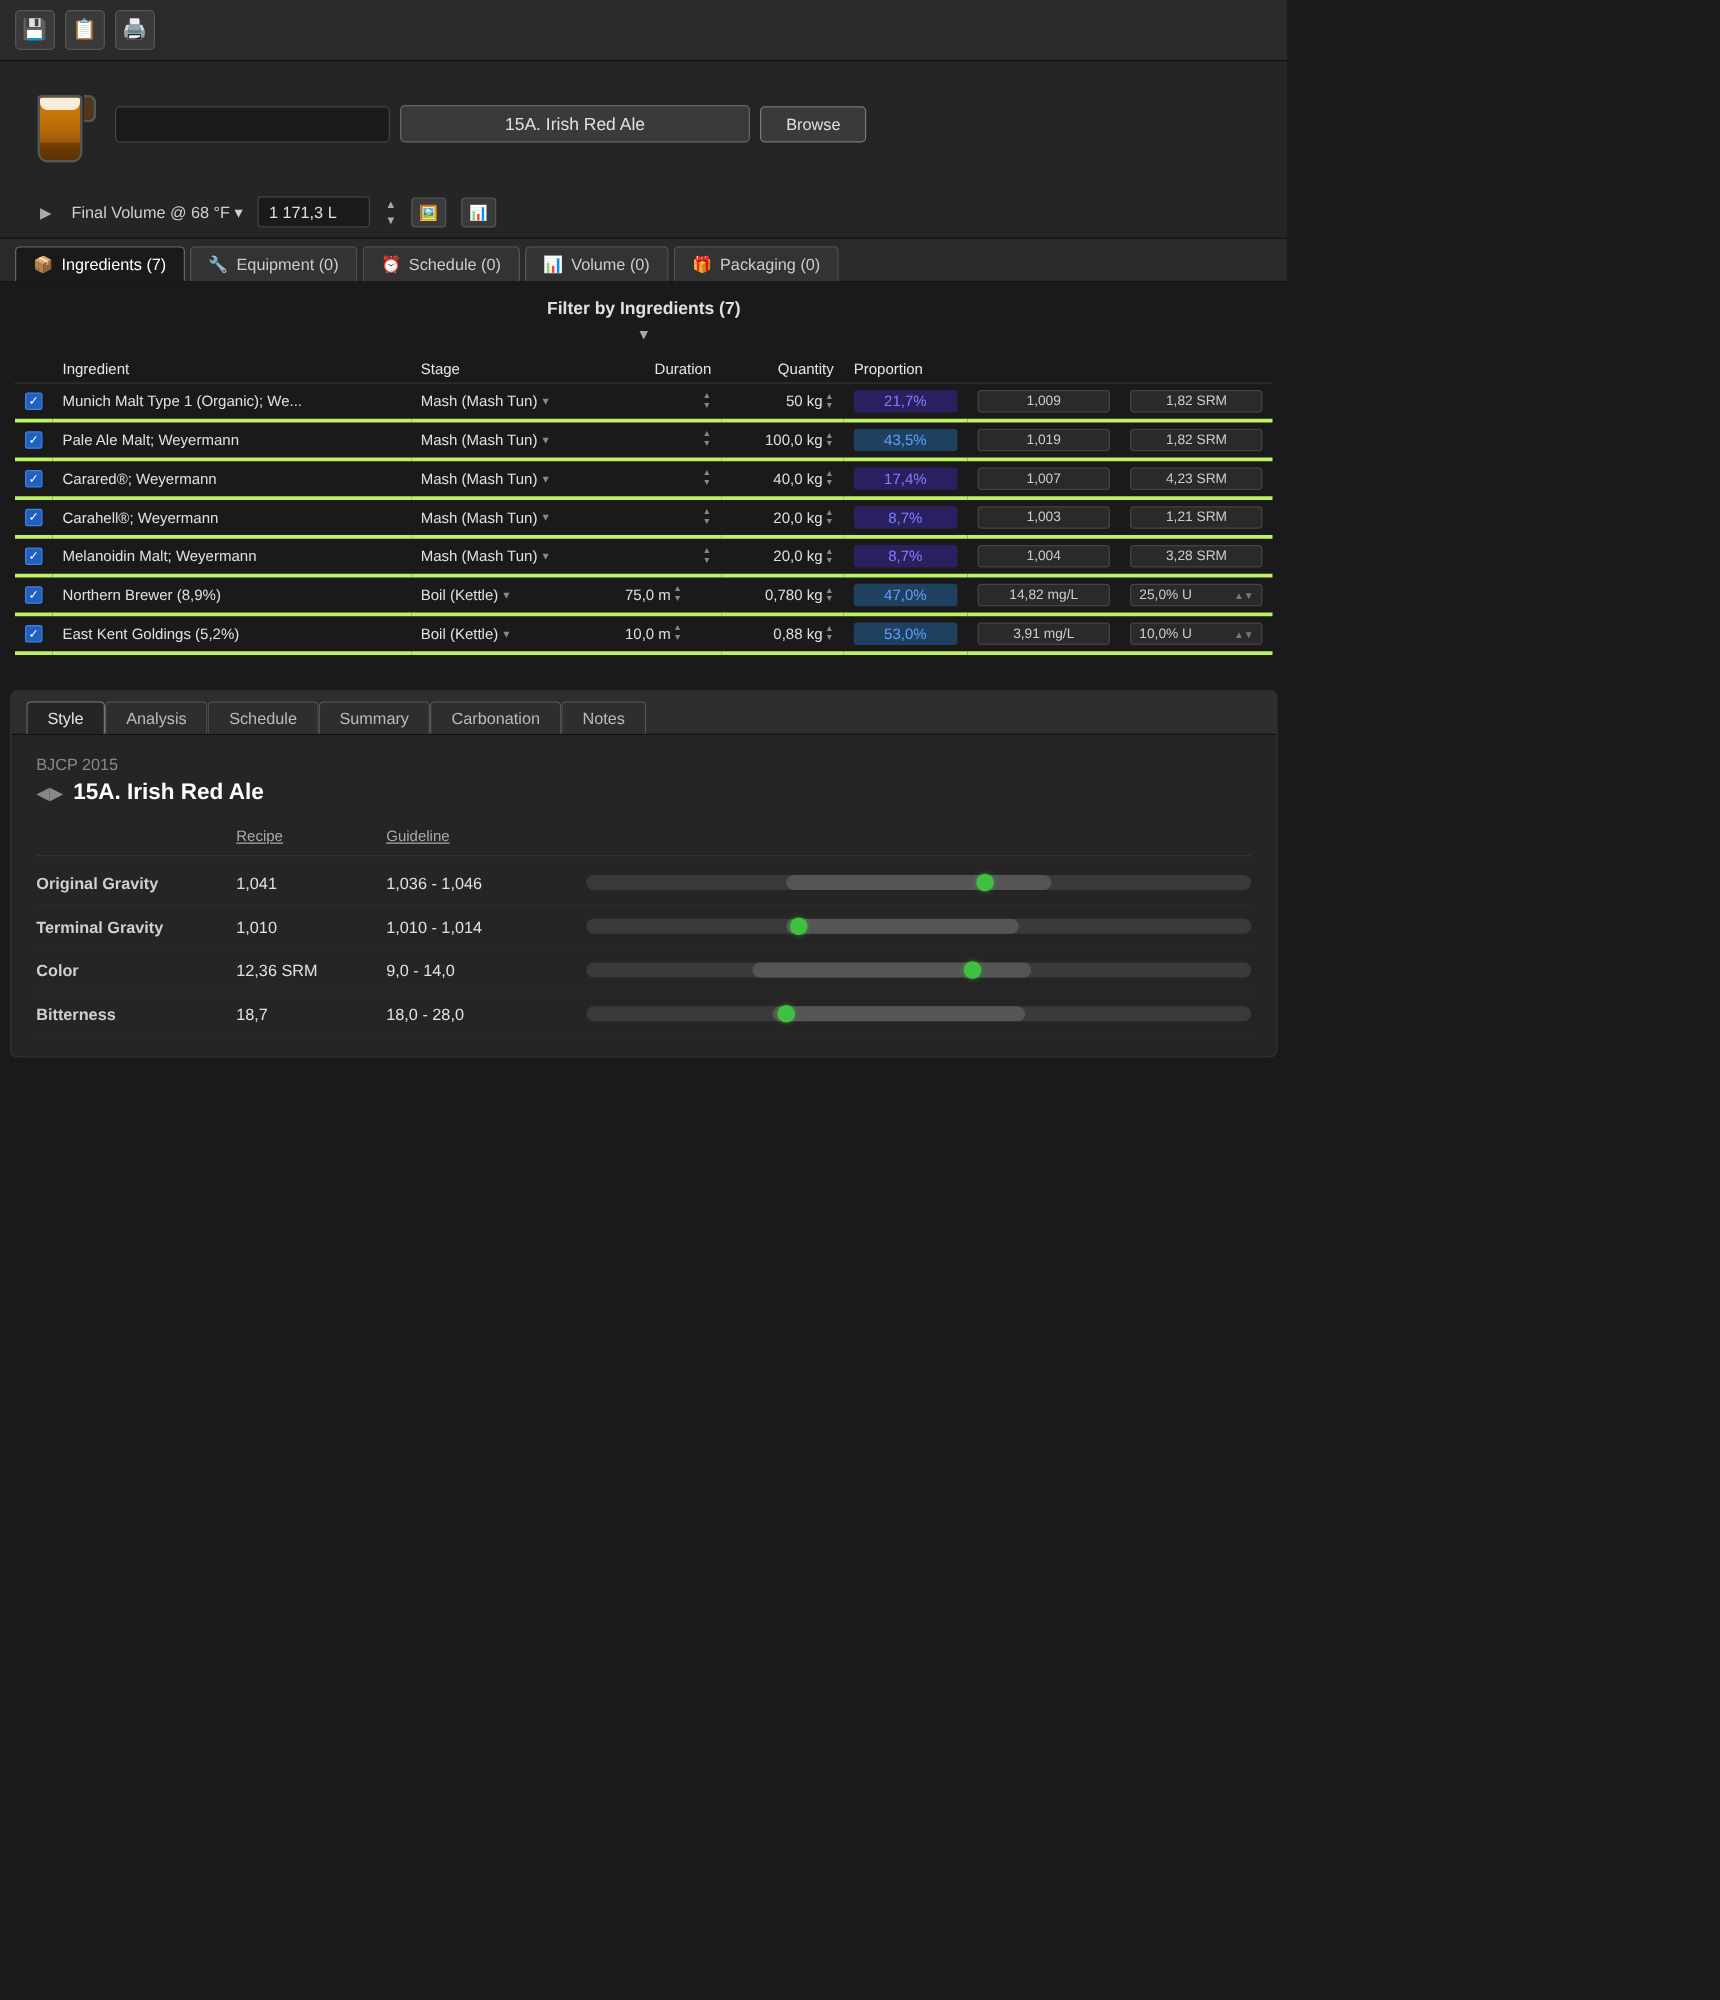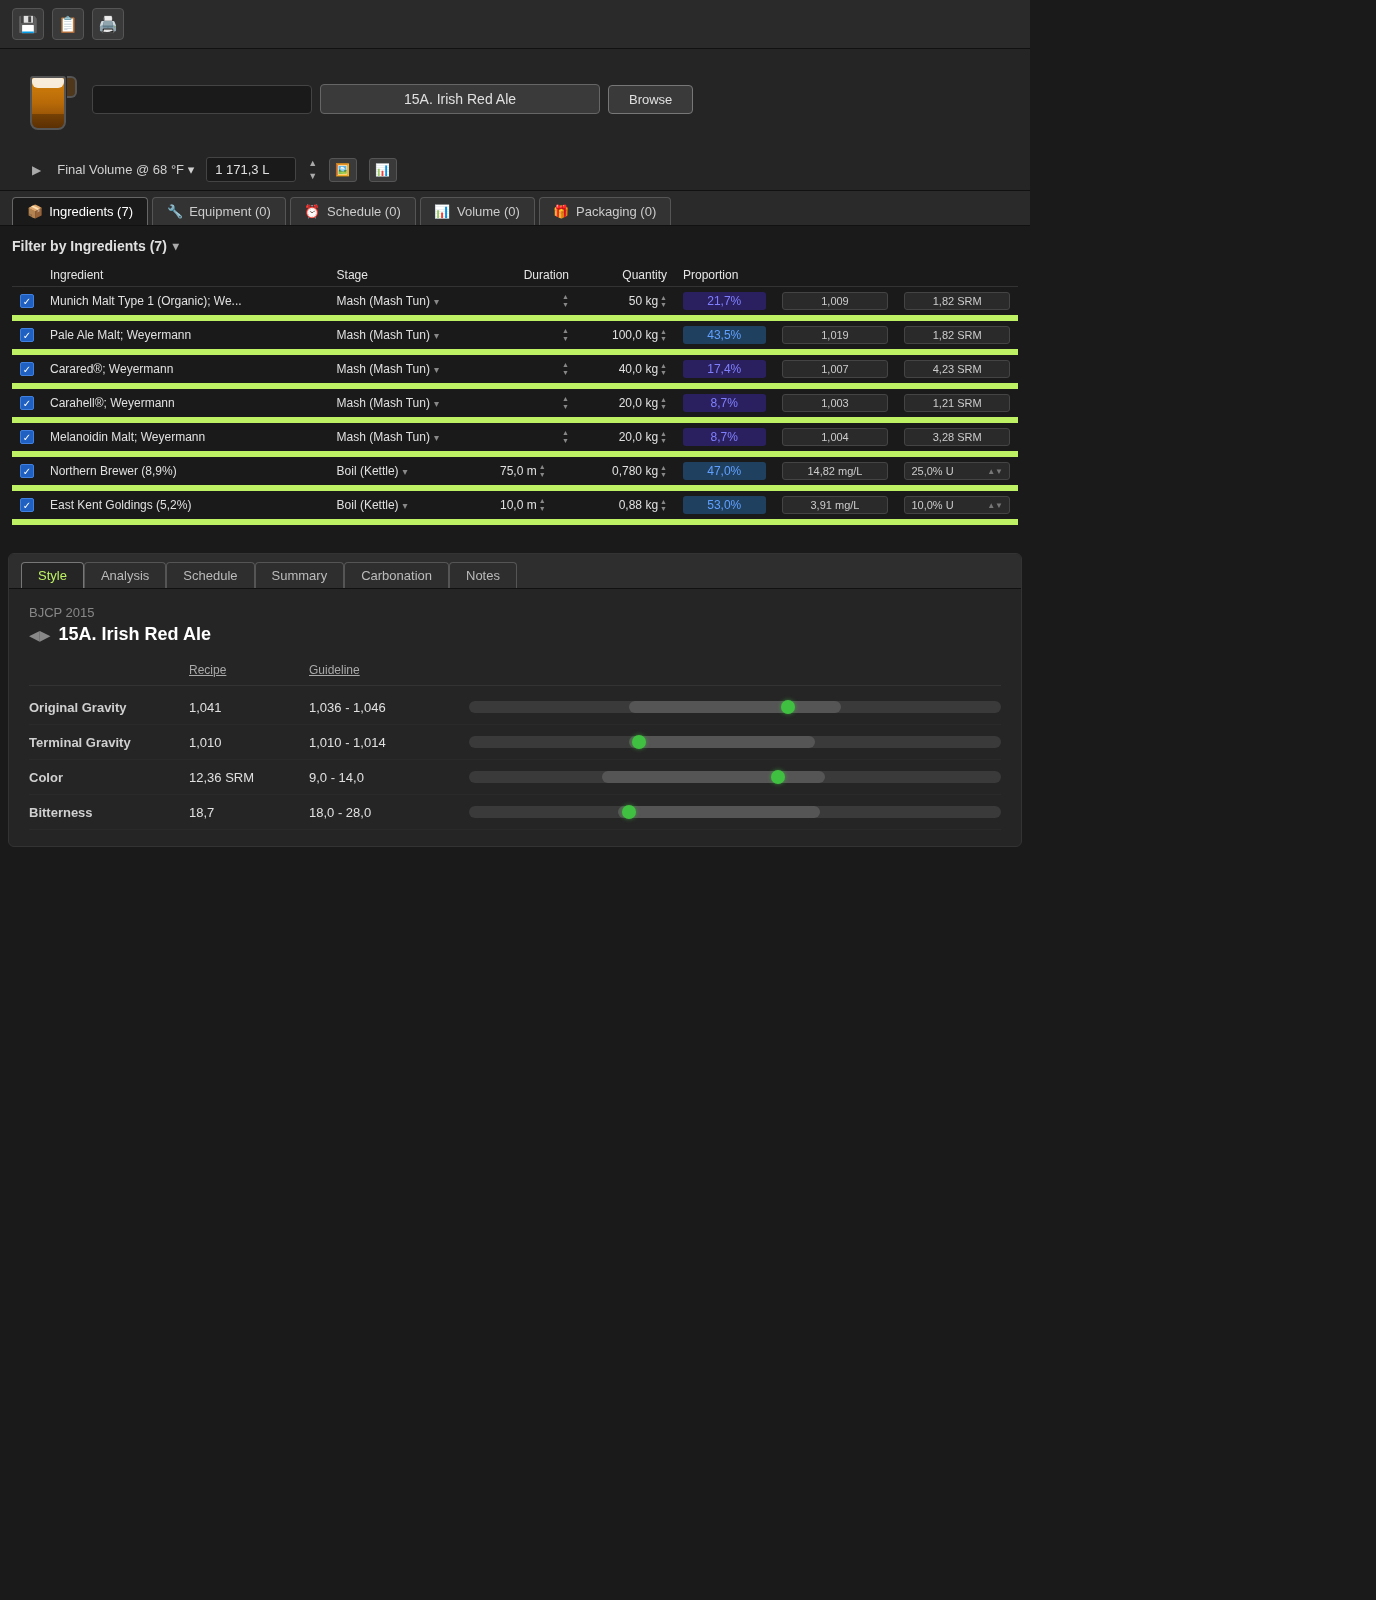--- a/index.html
+++ b/index.html
@@ -170,41 +170,41 @@
     
     .ingredients-area {
       background: #1a1a1a;
       padding: 12px;
     }
     .filter-bar {
       font-size: 14px;
       font-weight: bold;
       color: #e0e0e0;
       margin-bottom: 10px;
-      display: flex; align-items: center; gap: 6px;
+      display: flex; align-items: center; gap: 6px; flex-direction: column;
     }
     .filter-dropdown {
       font-size: 12px; color: #aaa; cursor: pointer;
     }
 
     .ingredients-table {
       width: 100%;
       border-collapse: collapse;
       font-size: 12px;
     }
     .ingredients-table th {
       text-align: left;
       padding: 4px 8px;
       color: #e5e5e5;
       font-weight: normal;
       border-bottom: 1px solid #333;
     }
     .ingredients-table td {
       padding: 5px 8px;
-      border-bottom: 6px solid #bef264;
+      border-bottom: 3px solid #bef264;
       vertical-align: middle;
     }
 
     .checkbox-cell {
       width: 24px;
     }
     .cb {
       width: 14px; height: 14px;
       background: #2060c0;
       border: 1px solid #4080e0;
@@ -315,21 +315,21 @@
       border: 1px solid #555;
       border-bottom: none;
       border-radius: 4px 4px 0 0;
       cursor: pointer;
       font-size: 13px;
       background: #2e2e2e;
       color: #bbb;
     }
     .bottom-tab.active {
       background: #252525;
-      color: #bef264;
+      color: #e5e5e5;
       border-color: #777;
     }
 
     .bottom-content {
       padding: 16px 20px;
     }
 
     .bjcp-label {
       color: #888;
       font-size: 13px;

